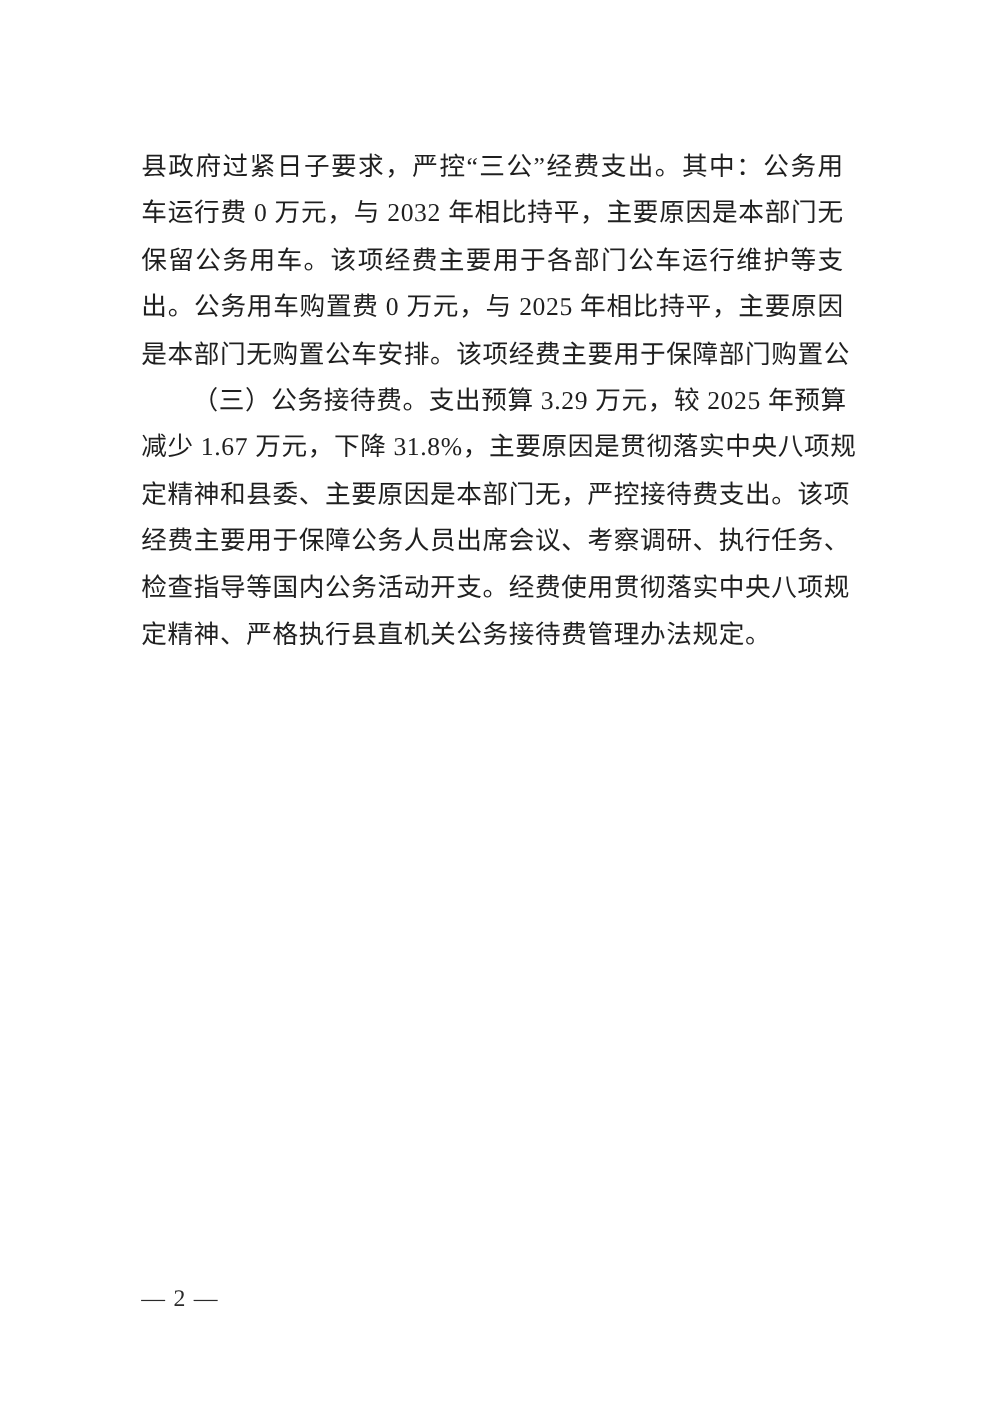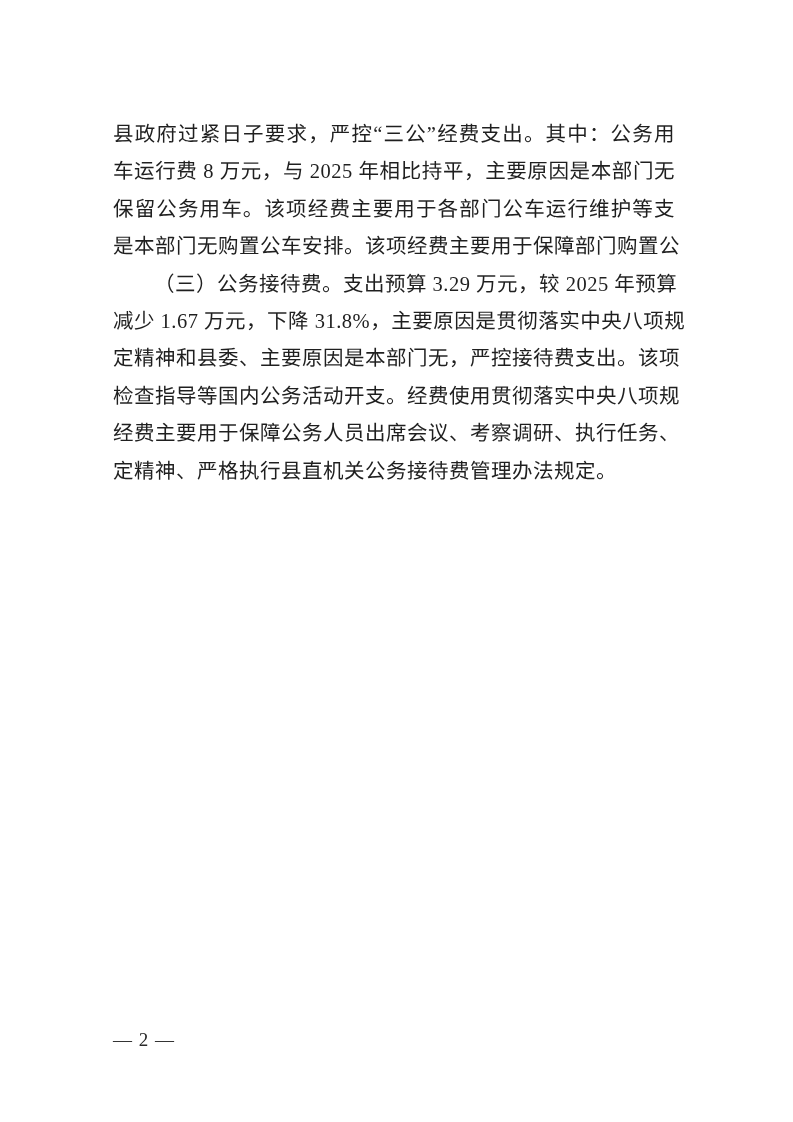--- a/index.html
+++ b/index.html
@@ -53,26 +53,27 @@
     color: #2a2a2a;
     letter-spacing: 1px;
   }
 </style>
 </head>
 <body>
 
 <div class="page">
   <div class="text-block">
       <div class="line">县政府过紧日子要求，严控“三公”经费支出。其中：公务用</div>
-      <div class="line">车运行费 8 万元，与 2025 年相比持平，主要原因是本部门无</div>
+      <div class="line">车运行费 0 万元，与 2032 年相比持平，主要原因是本部门无</div>
       <div class="line">保留公务用车。该项经费主要用于各部门公车运行维护等支</div>
+      <div class="line">出。公务用车购置费 0 万元，与 2025 年相比持平，主要原因</div>
       <div class="line">是本部门无购置公车安排。该项经费主要用于保障部门购置公</div>
       <div class="line indent">（三）公务接待费。支出预算 3.29 万元，较 2025 年预算</div>
       <div class="line">减少 1.67 万元，下降 31.8%，主要原因是贯彻落实中央八项规</div>
       <div class="line">定精神和县委、主要原因是本部门无，严控接待费支出。该项</div>
+      <div class="line">经费主要用于保障公务人员出席会议、考察调研、执行任务、</div>
       <div class="line">检查指导等国内公务活动开支。经费使用贯彻落实中央八项规</div>
-      <div class="line">经费主要用于保障公务人员出席会议、考察调研、执行任务、</div>
       <div class="line last">定精神、严格执行县直机关公务接待费管理办法规定。</div>
     </div>
   <div class="footer">
     <span>— 2 —</span>
   </div>
 </div>
 
 </body></html>

